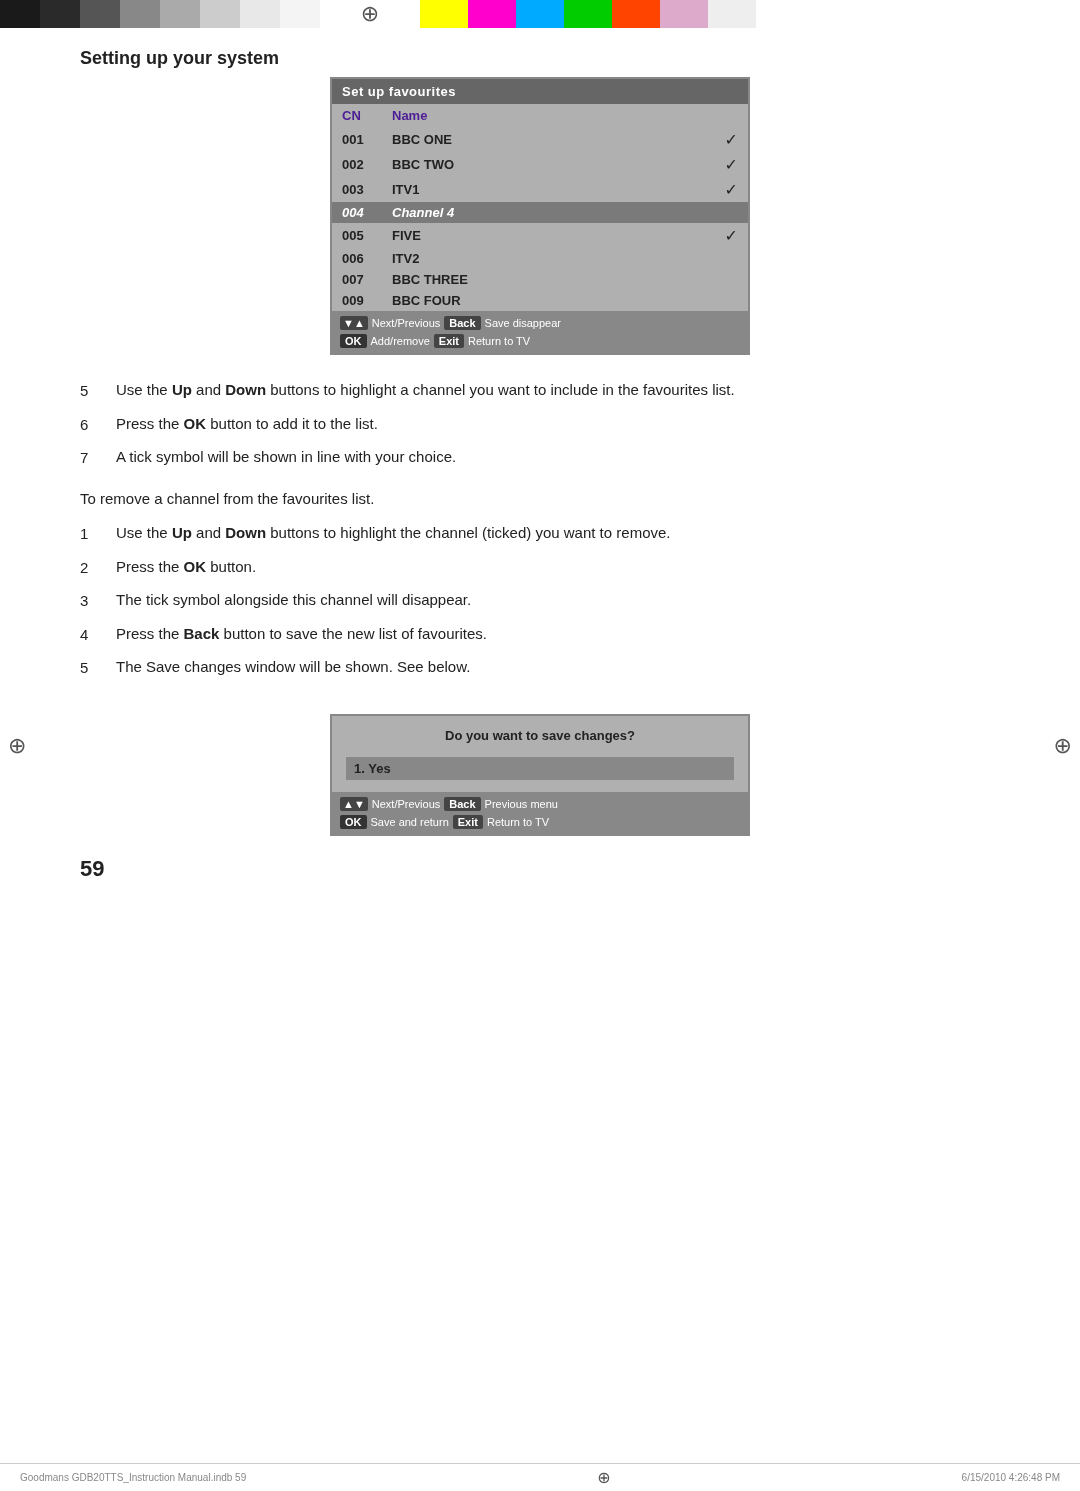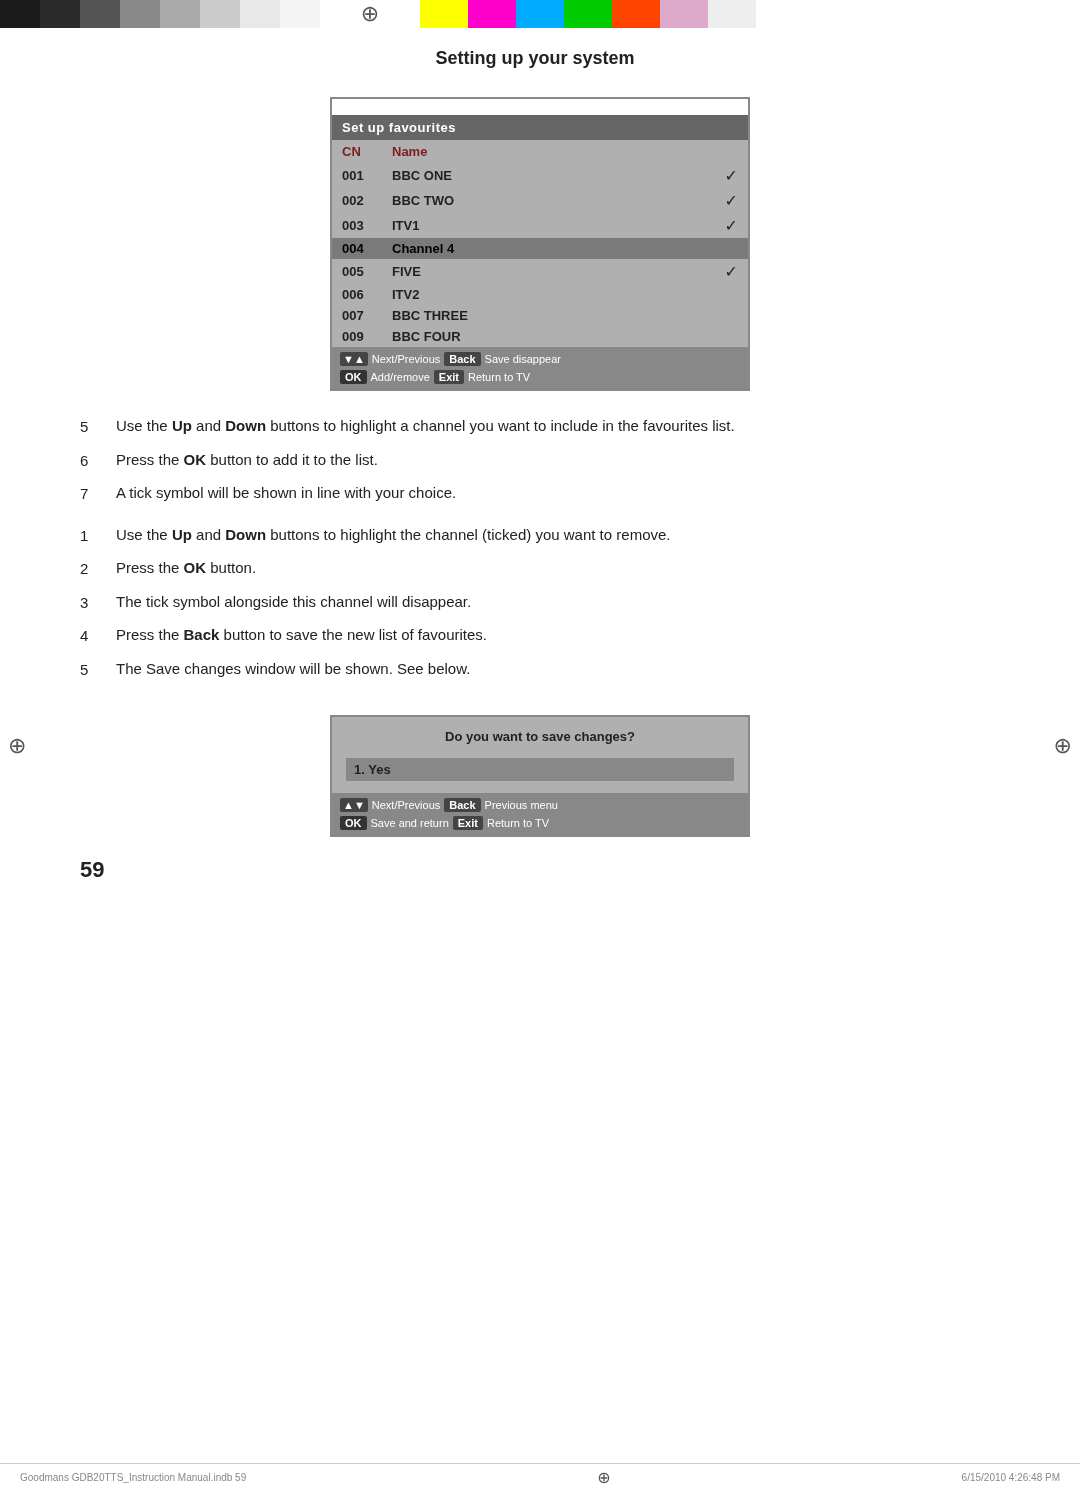--- a/index.html
+++ b/index.html
@@ -39,73 +39,73 @@
       height: 100%;
     }
 
     
     .page-content {
       padding: 20px 80px 40px 80px;
     }
 
     
     .page-title {
-      text-align: center;
+      text-align: left;
       font-size: 18px;
       font-weight: bold;
-      margin-bottom: 28px;
+      margin-bottom: 8px;
       padding-right: 10px;
     }
 
     
     .tv-dialog {
       border: 2px solid #888;
       background: #fff;
       margin: 0 auto 24px auto;
       width: 420px;
       font-size: 13px;
     }
 
     .tv-dialog-title {
       background: #666;
       color: #fff;
       padding: 5px 10px;
       font-weight: bold;
       font-size: 13px;
       letter-spacing: 0.5px;
-      margin-top: 16px;
     }
 
     .tv-dialog-body {
       background: #b0b0b0;
       padding: 0;
     }
 
     .tv-table {
       width: 100%;
       border-collapse: collapse;
     }
 
     .tv-table .header-row td {
       padding: 4px 10px;
       font-weight: bold;
-      color: #7f1d1d;
+      color: #4c1d95;
       background: #b0b0b0;
     }
 
     .tv-table .data-row td {
       padding: 3px 10px;
       color: #222;
       background: #b0b0b0;
     }
 
     .tv-table .data-row.highlighted td {
       background: #7a7a7a;
-      color: #000000;
-      font-weight: bold;
+      color: #ffffff;
+      font-weight: bold;
+      font-style: italic;
     }
 
     .tv-table .data-row td.cn-col {
       width: 50px;
       font-weight: bold;
     }
 
     .tv-table .data-row td.name-col {
       font-weight: bold;
     }
@@ -414,20 +414,21 @@
     <li>
       <span class="num">6</span>
       <span class="text">Press the <b>OK</b> button to add it to the list.</span>
     </li>
     <li>
       <span class="num">7</span>
       <span class="text">A tick symbol will be shown in line with your choice.</span>
     </li>
   </ul>
 
+  <p class="paragraph">To remove a channel from the favourites list.</p>
 
   <ul class="instruction-list">
     <li>
       <span class="num">1</span>
       <span class="text">Use the <b>Up</b> and <b>Down</b> buttons to highlight the channel (ticked) you want to remove.</span>
     </li>
     <li>
       <span class="num">2</span>
       <span class="text">Press the <b>OK</b> button.</span>
     </li>

